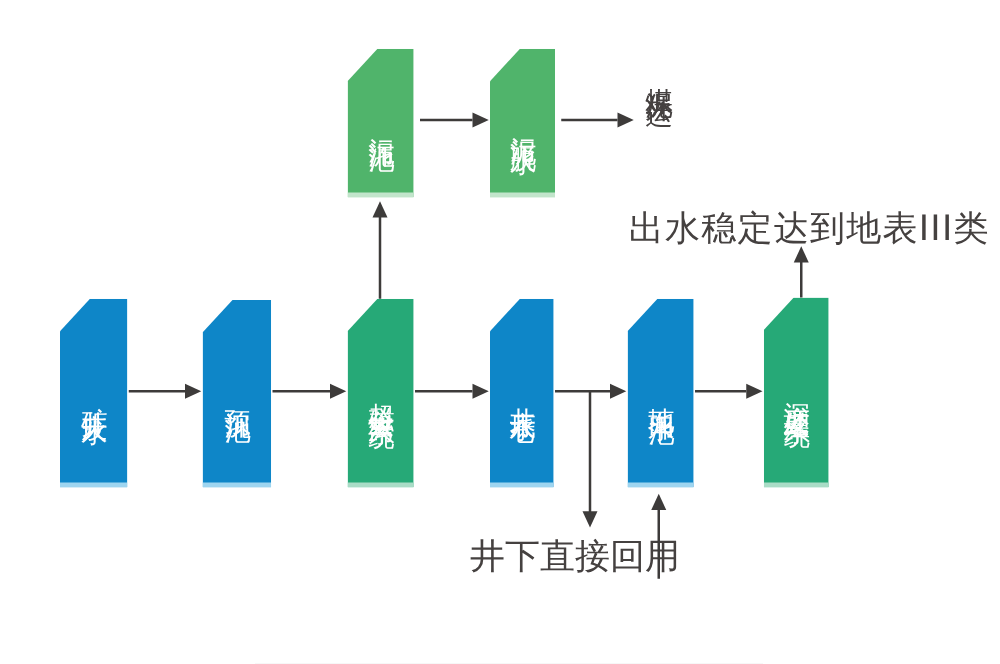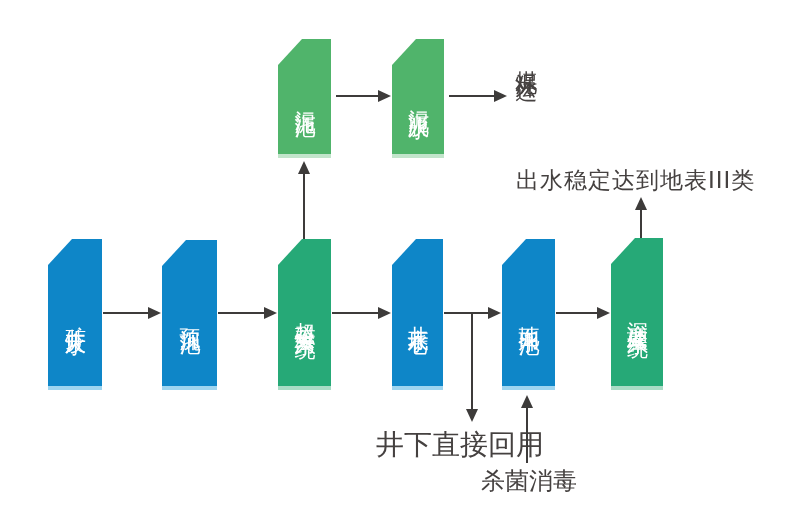--- a/index.html
+++ b/index.html
@@ -74,23 +74,22 @@
     <span class="vtext">井底水仓</span>
   </div>
   <div class="box blue" style="left:502px;top:239px;width:53px;height:151px">
     <span class="vtext">地面水池</span>
   </div>
   <div class="box green-teal" style="left:611px;top:238px;width:52px;height:152px">
     <span class="vtext">深度处理系统</span>
   </div>
 
   <div class="label vertical" style="left:514px;top:53px;font-size:22px">煤泥外运</div>
-  <div class="label" style="left:516px;top:167px;font-size:23px;letter-spacing:1px">出水稳定达到地表III类</div>
+  <div class="label" style="left:503px;top:167px;font-size:28px;letter-spacing:1px">出水稳定达到地表III类</div>
   <div class="label" style="left:376px;top:429px;font-size:28px">井下直接回用</div>
-  <div class="label" style="left:481px;top:468px;font-size:24px">杀菌消毒</div>
 
   <div>
     <div class="hline" style="left:103px;top:312px;width:45px"></div>
     <div class="head right" style="left:148px;top:307px"></div>
   </div>
   <div>
     <div class="hline" style="left:218px;top:312px;width:46px"></div>
     <div class="head right" style="left:264px;top:307px"></div>
   </div>
   <div>

